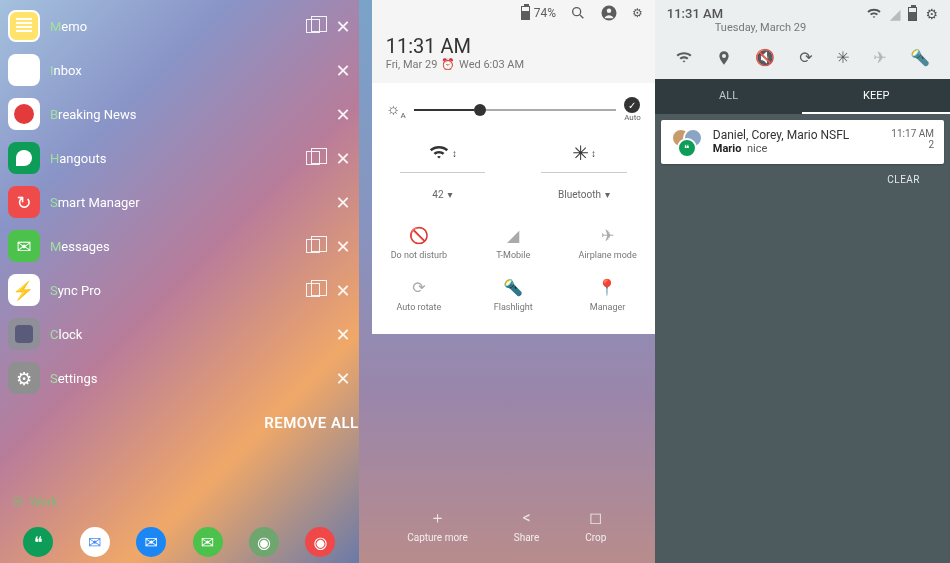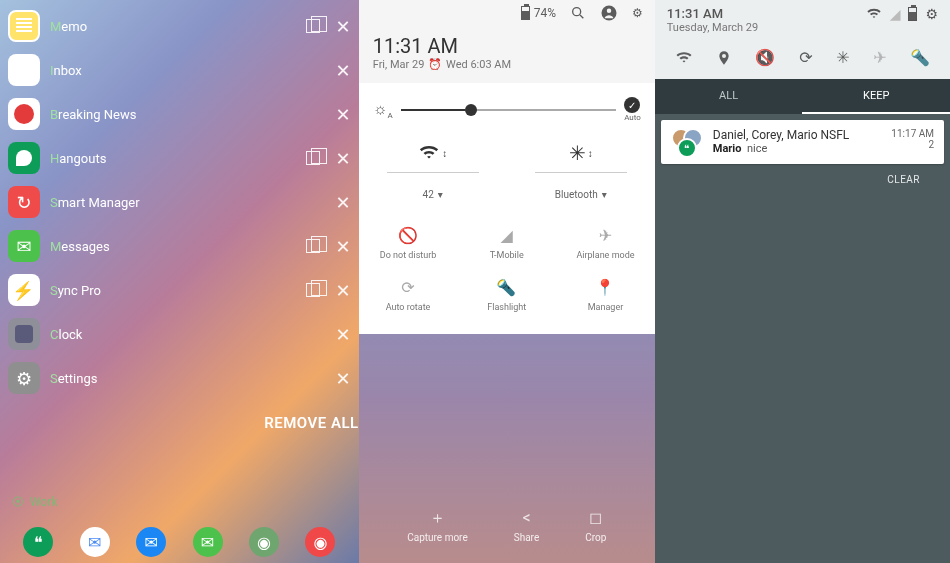--- a/index.html
+++ b/index.html
@@ -56,21 +56,21 @@
   .dock { position:absolute; bottom:6px; left:0; right:0; display:flex; justify-content:space-around; padding:0 10px;}
   .dock .d { width:30px; height:30px; border-radius:50%; display:flex; align-items:center; justify-content:center; font-size:16px;}
   .d1{background:#0d9d58;color:#fff}
   .d2{background:#fff;color:#4b8bf4}
   .d3{background:#1b87f5;color:#fff}
   .d4{background:#4cc14c;color:#fff}
   .d5{background:#6fa56f;color:#fff}
   .d6{background:#f04848;color:#fff}
 
   
-  .panel2 { background:#f5f5f5; color:#5c5c5c; }
+  .panel2 { background:#f5f5f5; color:#5c5c5c;margin-left:13px; }
   .status2 { height:26px; display:flex; align-items:center; justify-content:flex-end; gap:14px; padding:0 12px; font-size:12px; background:#f5f5f5;}
   .battery { display:flex; align-items:center; gap:4px;}
   .battery-shape { width:9px; height:14px; border:1px solid #5c5c5c; position:relative;}
   .battery-shape::before{content:"";position:absolute;left:0;right:0;bottom:0;height:70%;background:#5c5c5c;}
   .battery-shape::after{content:"";position:absolute;top:-3px;left:2px;width:5px;height:2px;background:#5c5c5c;}
   .dt-row { padding:8px 14px 12px; background:#f5f5f5;}
   .time { font-size:20px; color:#333;}
   .date-alarm { font-size:11px; color:#777; display:flex; align-items:center; gap:4px;}
   .brightness { background:#fff; padding:14px 14px 12px; display:flex; align-items:center; gap:8px;}
   .br-track { flex:1; height:2px; background:#aaa; position:relative;}
@@ -86,21 +86,21 @@
   .qs-cell .ic { height:22px; display:flex; align-items:center; justify-content:center; font-size:16px; color:#aaa; margin-bottom:4px;}
 
   .s2-actions{ position:absolute; bottom:20px; left:0; right:0; display:flex; justify-content:center; gap:46px; color:rgba(255,255,255,.85); font-size:10px;}
   .s2-actions .a{ text-align:center;}
   .s2-actions .aic{ height:20px; font-size:16px; margin-bottom:4px; opacity:.9;}
 
   
   .status3 { background:#eceff0; color:#555; padding:6px 12px 4px; display:flex; align-items:flex-start;}
   .status3 .left { flex:1;}
   .status3 .t { font-size:13px; font-weight:500; }
-  .status3 .d { font-size:11px; color:#777;}
+  .status3 .d { font-size:11px; color:#777;margin-left:48px;}
   .status3 .right { display:flex; align-items:center; gap:8px; font-size:14px;}
   .qs3 { background:#eceff0; padding:10px 8px 12px; display:flex; justify-content:space-around; align-items:center; font-size:16px; color:#444;}
   .qs3 span { opacity:.85;}
   .qs3 .dim { color:#aaa;}
   .tabs { background:#2f3b3e; color:#bfc9cb; display:flex; font-size:11px;}
   .tabs div { flex:1; text-align:center; padding:10px 0;}
   .tabs .active { color:#fff; border-bottom:2px solid #fff;}
   .notif { background:#fff; margin:6px 6px 0; border-radius:2px; padding:8px 10px; display:flex; align-items:flex-start; box-shadow:0 1px 2px rgba(0,0,0,.2);}
   .avatars { position:relative; width:34px; height:28px; margin-right:8px;}
   .av{width:20px;height:20px;border-radius:50%;position:absolute;border:2px solid #fff;}

